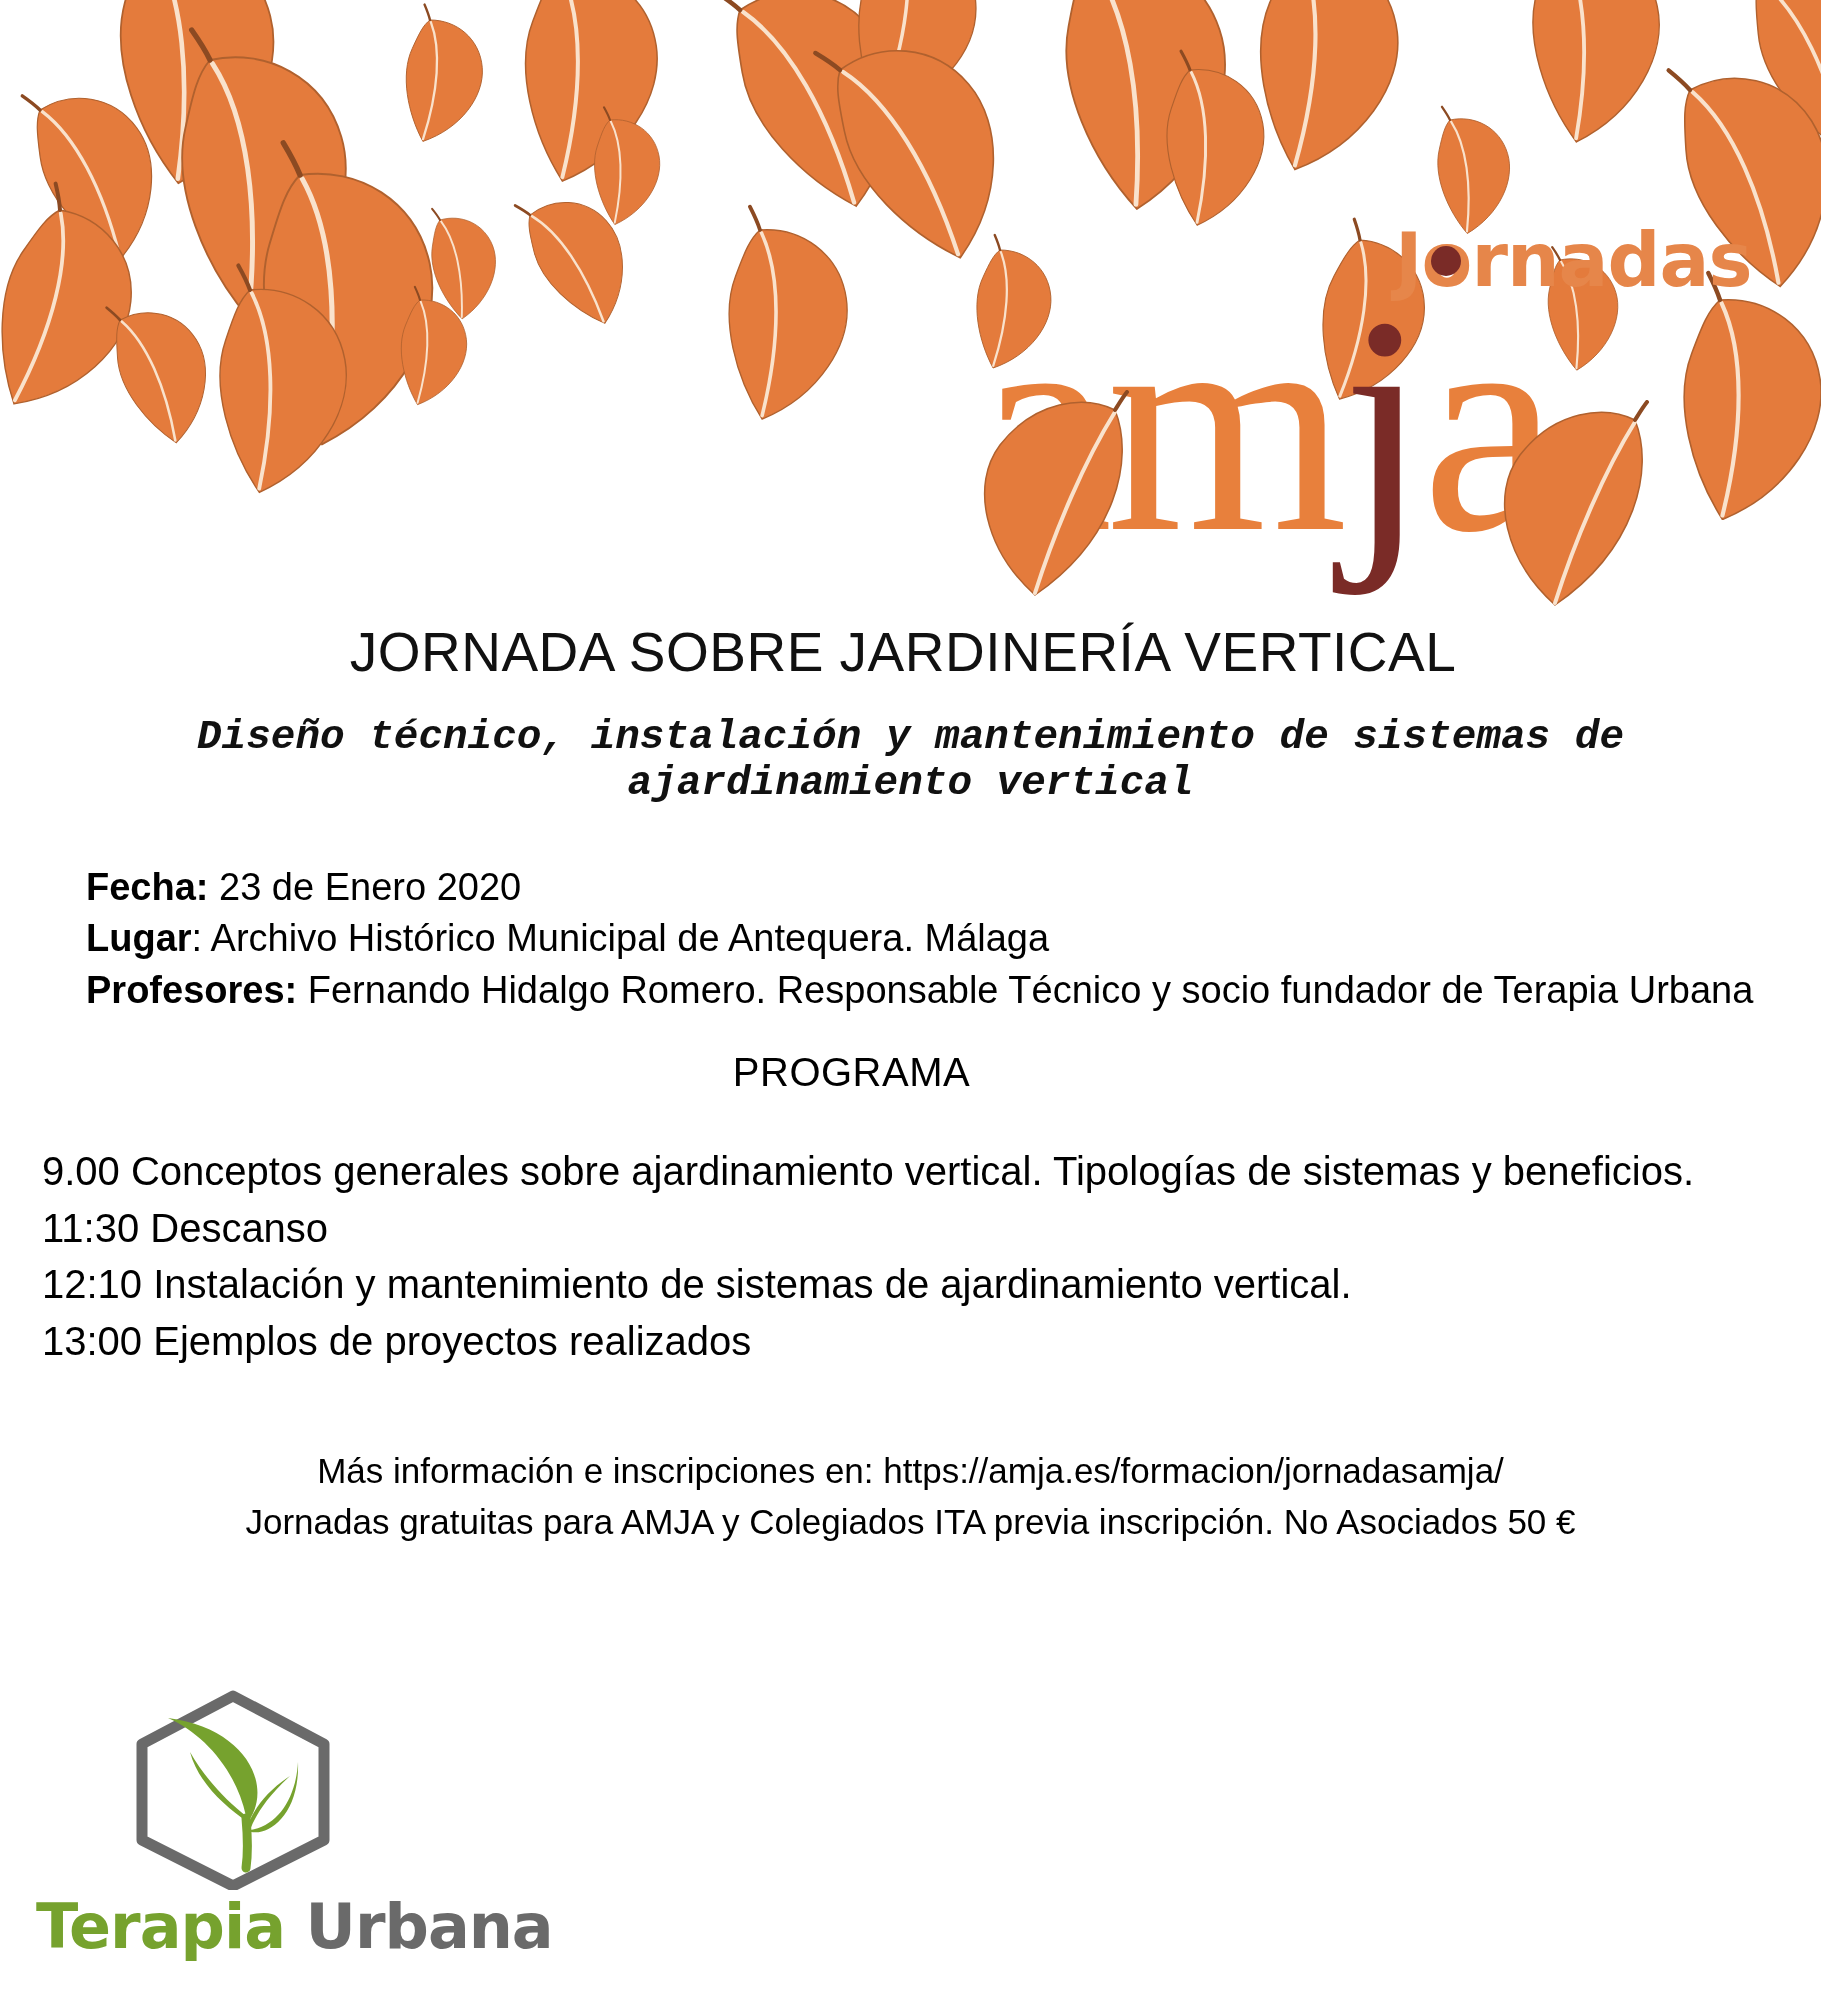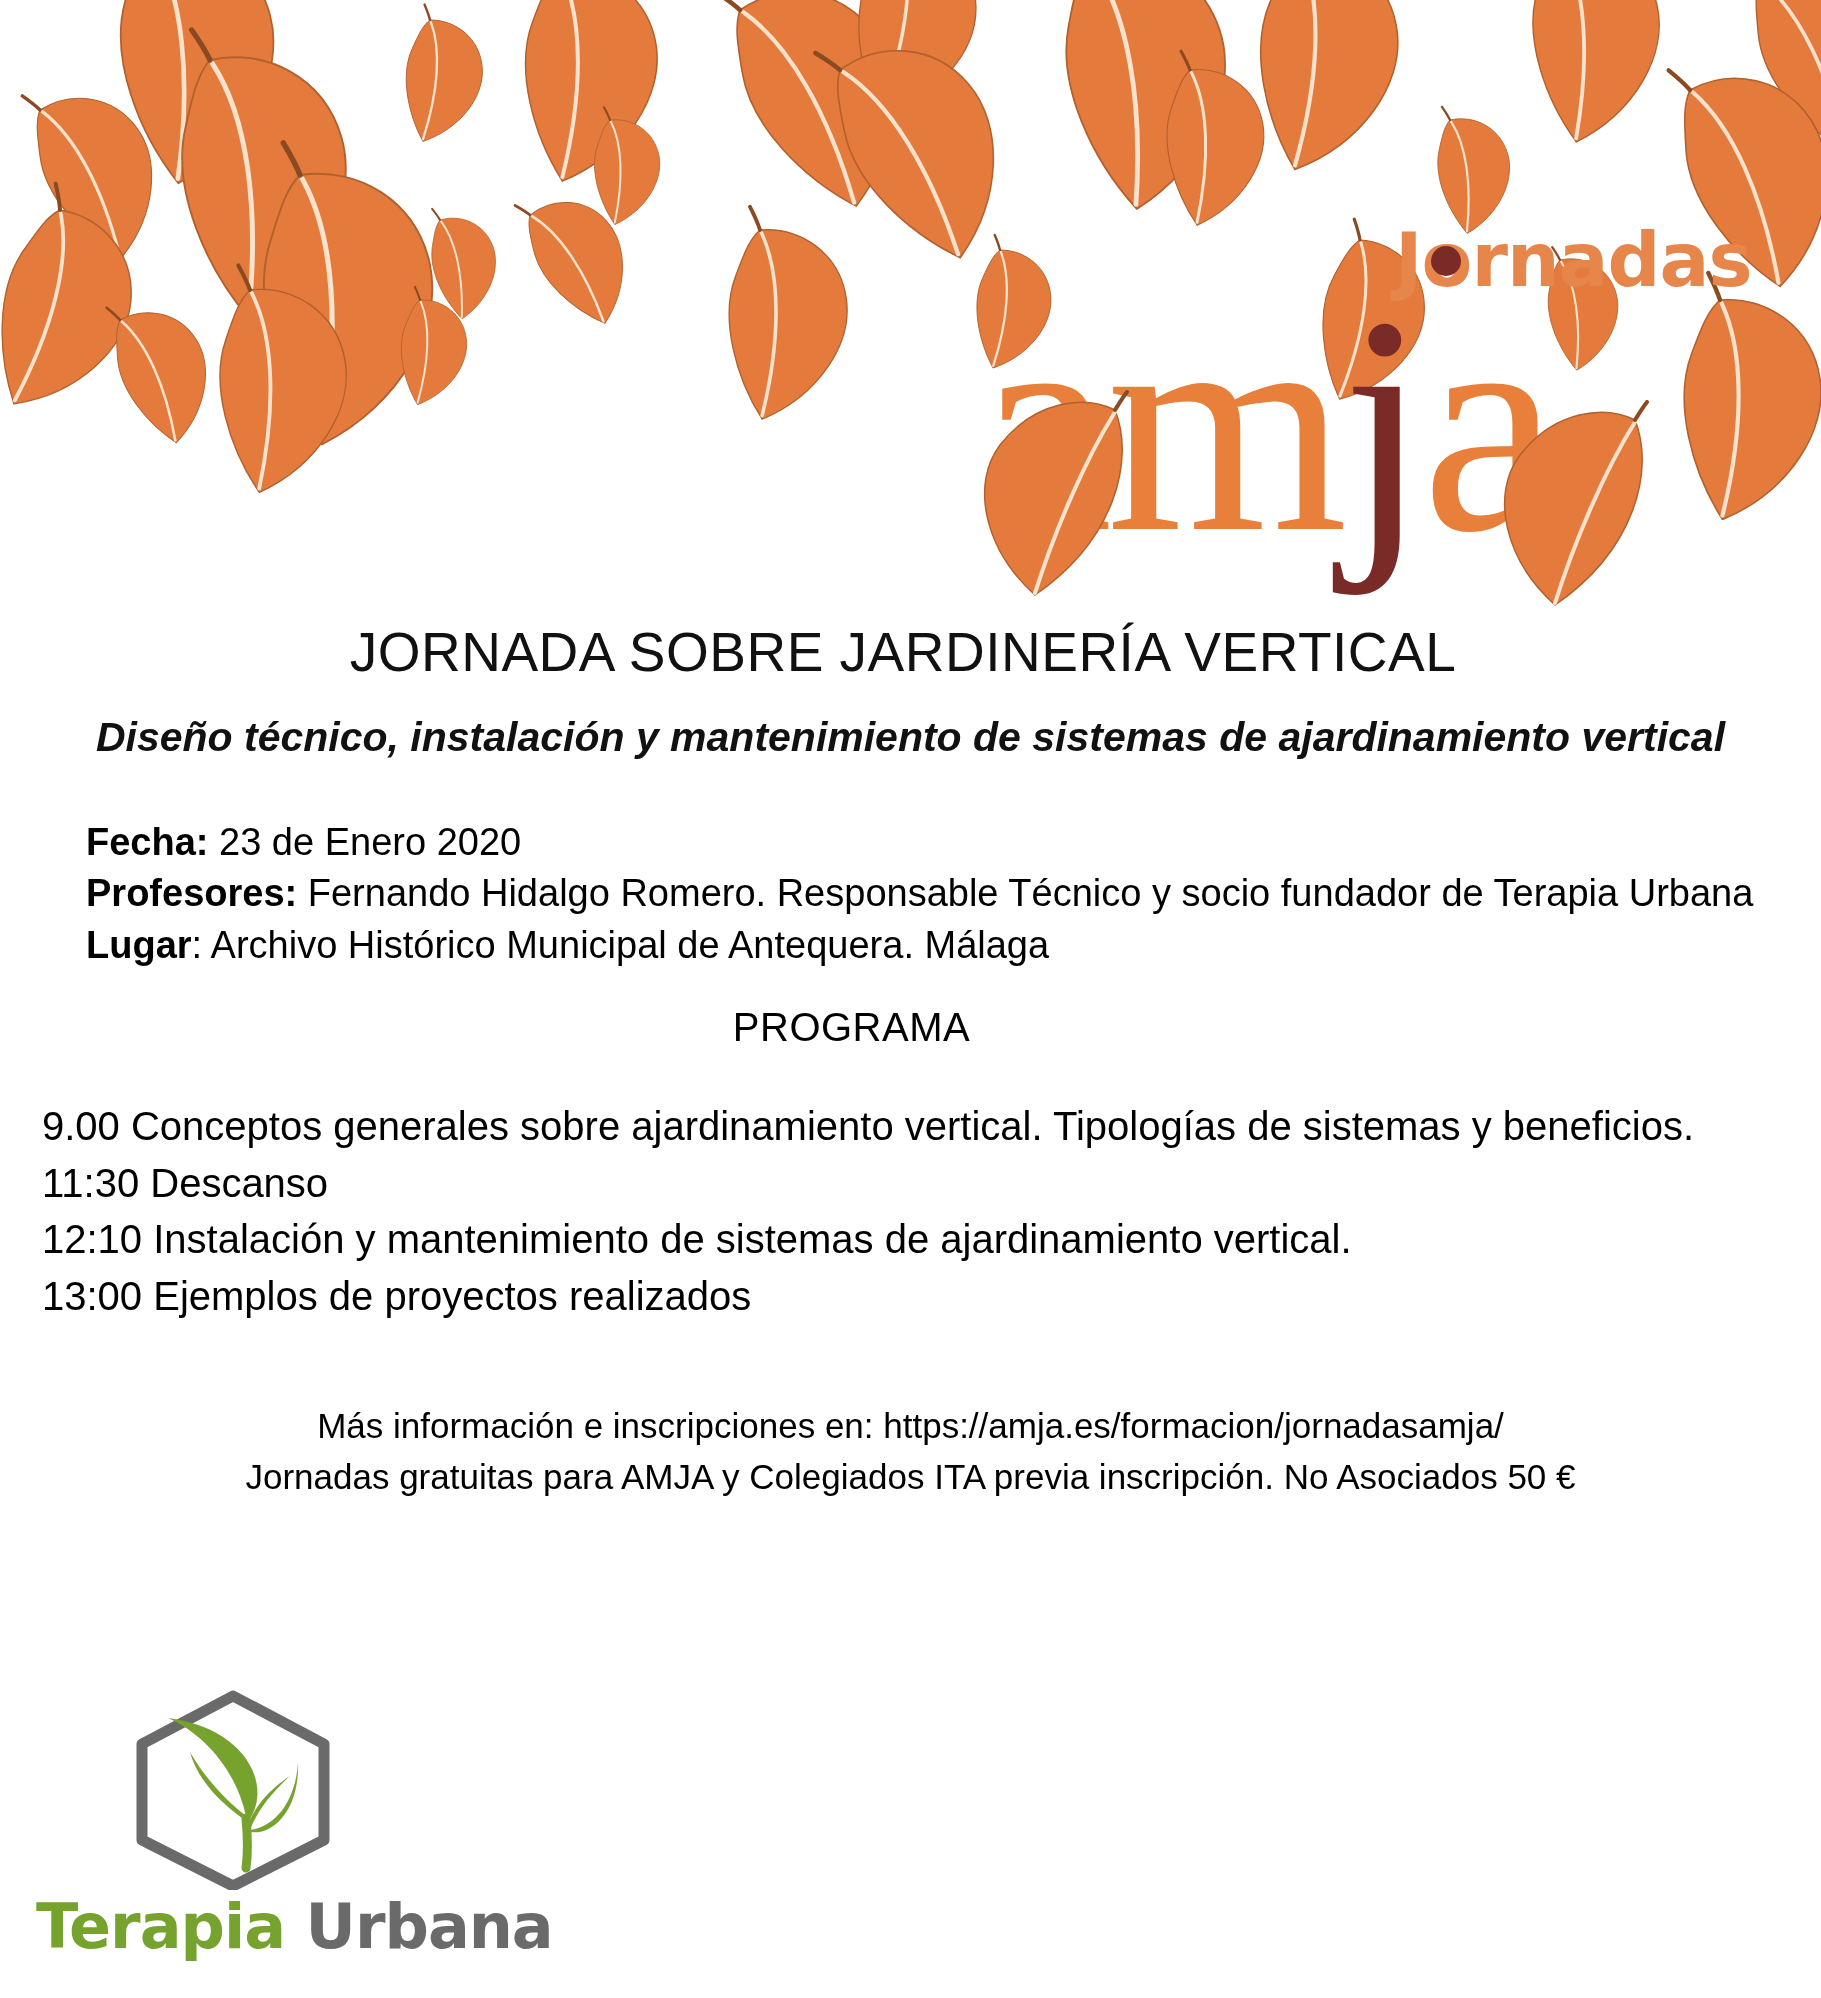--- a/index.html
+++ b/index.html
@@ -89,21 +89,21 @@
     text-align: center;
     font-family: "Liberation Sans", sans-serif;
     font-size: 55px;
     font-weight: normal;
     letter-spacing: 0.5px;
     margin: 0;
     padding: 20px 15px 0 0;
     color: #111111;
   }
   .subtitle {
-    font-family: Liberation Sans, sans-serif;
+    font-family: Liberation Mono, monospace;
     font-style: italic;
     font-weight: bold;
     font-size: 41px;
     text-align: center;
     margin: 30px 0 16px 0;
     padding: 0 40px;
     color: #111111;
   }
   .details {
     margin: 56px 0 0 0;
@@ -241,24 +241,24 @@
 
     <h1 class="main-title">JORNADA SOBRE JARDINERÍA VERTICAL</h1>
 
     <div class="subtitle">Diseño técnico, instalación y mantenimiento de sistemas de ajardinamiento vertical</div>
 
     <div class="details">
       <div class="row">
         <span class="lbl">Fecha:</span><span> 23 de Enero 2020</span>
       </div>
       <div class="row">
-        <span class="lbl">Profesores:</span><span> Fernando Hidalgo Romero. Responsable Técnico y socio fundador de Terapia Urbana</span>
+        <span class="lbl">Lugar</span><span>: Archivo Histórico Municipal de Antequera. Málaga</span>
       </div>
       <div class="row">
-        <span class="lbl">Lugar</span><span>: Archivo Histórico Municipal de Antequera. Málaga</span>
+        <span class="lbl">Profesores:</span><span> Fernando Hidalgo Romero. Responsable Técnico y socio fundador de Terapia Urbana</span>
       </div>
     </div>
 
     <div class="programa-heading">PROGRAMA</div>
 
     <div class="schedule">
       <p class="sched-line">9.00 Conceptos generales sobre ajardinamiento vertical. Tipologías de sistemas y beneficios.</p>
       <p class="sched-line">11:30 Descanso</p>
       <p class="sched-line">12:10 Instalación y mantenimiento de sistemas de ajardinamiento vertical.</p>
       <p class="sched-line">13:00 Ejemplos de proyectos realizados</p>

